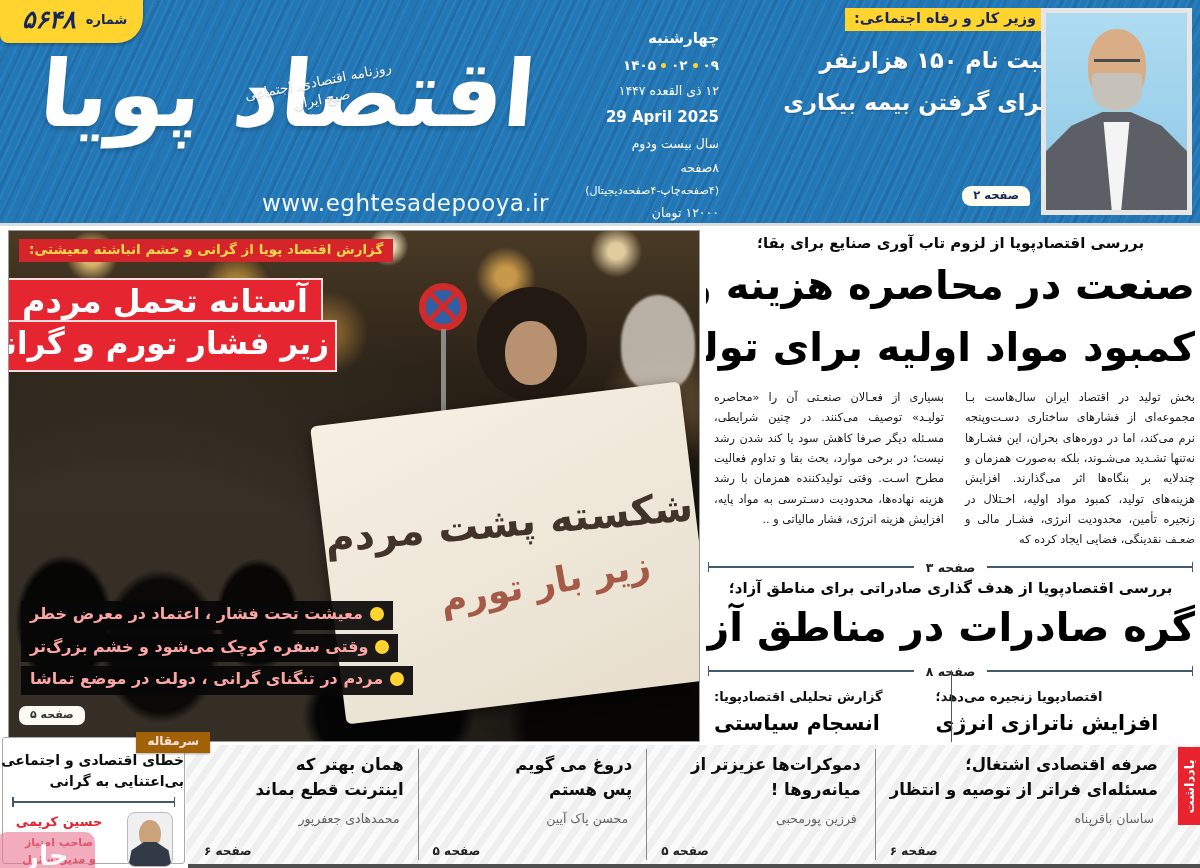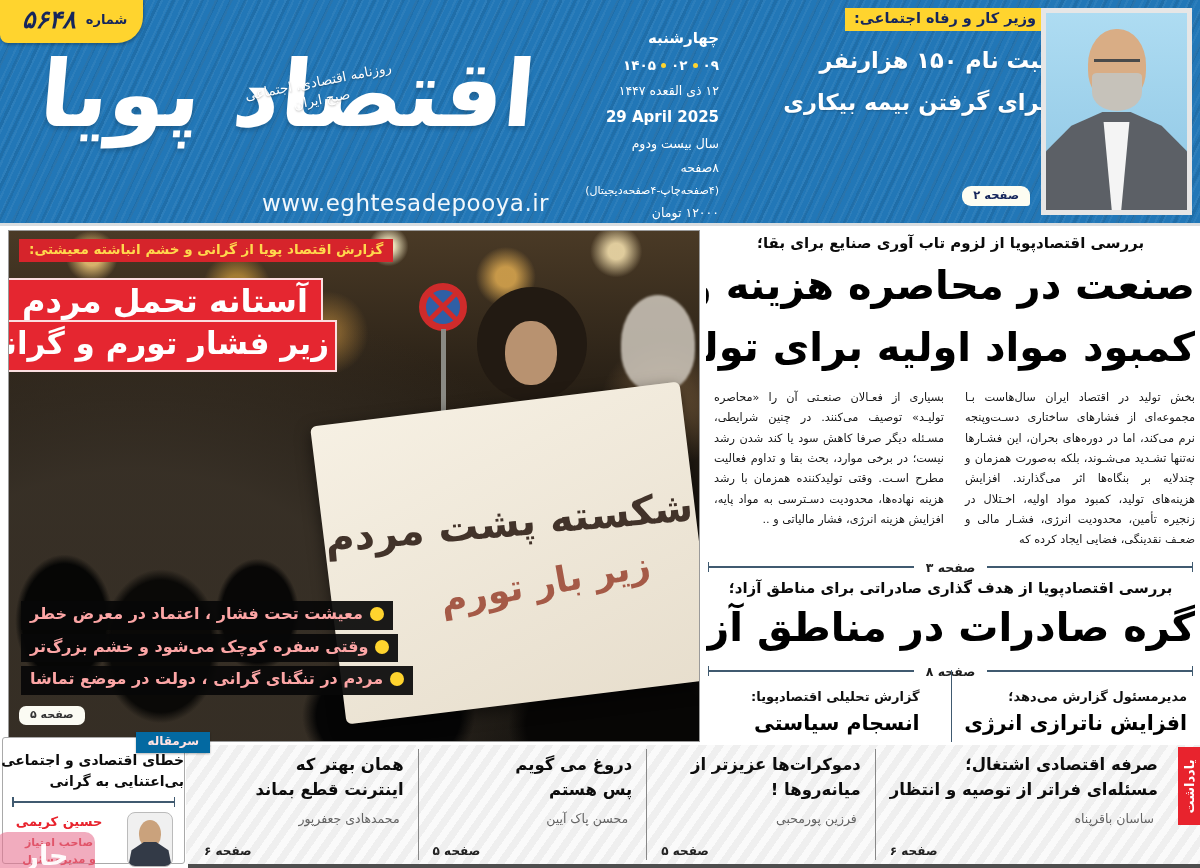--- a/index.html
+++ b/index.html
@@ -87,39 +87,39 @@
   .kicker { text-align: center; font-weight: bold; color: #0b0b0b; font-size: 15px; margin: 4px 0 2px; white-space: nowrap; }
   .h-xl div { text-align: center; font-weight: bold; color: #000; font-size: 40px; line-height: 62px; letter-spacing: -1px; white-space: nowrap; }
   .bodytext { display: flex; gap: 13px; margin-top: 10px; }
   .bcol { flex: 1; font-size: 11.3px; line-height: 1.8; text-align: justify; color: #161616; margin-left: 8px; }
   .pagediv { display: flex; align-items: center; margin: 9px 2px 2px; color: #1d1d1d; }
   .pd-line { flex: 1; height: 1.5px; background: #405a70; }
   .pd-tick { width: 1.5px; height: 10px; background: #405a70; }
   .pd-label { padding: 0 12px; font-size: 12.5px; font-weight: bold; white-space: nowrap; }
   .h-lg { text-align: center; font-weight: bold; color: #000; font-size: 40px; line-height: 56px; letter-spacing: -1px; white-space: nowrap; }
   .substories { display: flex; position: relative; margin-top: 2px; }
-  .sub { flex: 1; padding: 0 8px; text-align: right; }
+  .sub { flex: 1; padding: 0 8px; text-align: left; }
   .sub-divider { position: absolute; left: 50%; top: -11px; height: 100px; width: 1.5px; background: #405a70; }
   .kicker-sm { font-size: 13px; font-weight: bold; color: #101010; margin: 8px 0 3px; white-space: nowrap; }
   .h-md div { font-size: 20.5px; font-weight: bold; color: #000; line-height: 1.62; white-space: nowrap; }
 
   
   .bottomstrip { position: absolute; left: 0; top: 747px; width: 1200px; height: 121px; }
   .hatch { position: absolute; left: 186px; top: -2px; right: 0; bottom: 4px;
     background: repeating-linear-gradient(125deg, #efefef 0 7px, #fafafa 7px 14px); }
   .note-tab { position: absolute; right: 0; top: 0; width: 22px; height: 78px; background: #e8232d; display: flex; align-items: center; justify-content: center; }
   .note-tab span { transform: rotate(-90deg); color: #fff; font-weight: bold; font-size: 13px; white-space: nowrap; }
   .bcols { position: absolute; right: 28px; left: 190px; top: 2px; bottom: 8px; display: flex; }
   .bcol-item { flex: 1; padding: 4px 14px 0; display: flex; flex-direction: column; border-left: 1px solid #888; justify-content: flex-end; }
   .bcol-item:last-child { border-left: none; }
   .bc-title { font-size: 16.5px; font-weight: bold; color: #0c0c0c; line-height: 1.5; text-align: right; white-space: nowrap; }
   .bc-author { font-size: 12.5px; color: #636363; margin-top: 8px; text-align: right; padding-right: 4px; }
   .bc-page { margin-top: auto; font-size: 12px; font-weight: bold; color: #222; text-align: left; padding-bottom: 2px; }
   .editorial { position: absolute; left: 2px; top: -10px; width: 183px; height: 127px; background: #fff; border: 1.5px solid #a9a9a9; border-radius: 3px; }
-  .ed-tab { position: absolute; top: -6px; right: -26px; background: #0369a1; color: #ffe3e3; font-size: 12px; font-weight: bold; padding: 2px 11px 5px; box-shadow: 0 1px 2px rgba(0,0,0,.3); }
+  .ed-tab { position: absolute; top: -6px; right: -26px; background: #a16207; color: #ffe3e3; font-size: 12px; font-weight: bold; padding: 2px 11px 5px; box-shadow: 0 1px 2px rgba(0,0,0,.3); }
   .ed-title { margin-top: 12px; font-size: 14px; font-weight: bold; line-height: 1.5; color: #0c0c0c; white-space: nowrap; }
   .ed-rule { display: flex; align-items: center; margin: 5px 9px 5px; }
   .ed-rule .pd-line { height: 2px; }
   .ed-info { position: relative; height: 58px; }
   .ed-author { position: absolute; left: 4px; top: 2px; width: 104px; text-align: center; color: #e8232d; font-weight: bold; font-size: 13px; }
   .ed-role { position: absolute; left: 4px; top: 23px; width: 104px; text-align: center; color: #d6242b; font-size: 11px; font-weight: bold; line-height: 1.5; }
   .ed-photo { position: absolute; right: 11px; top: 0; width: 46px; height: 55px; border: 1px solid #bbb; border-radius: 8px; background: #f0f0f0; overflow: hidden; }
   .ep-head { margin: 7px auto 0; width: 22px; height: 27px; background: #caa27c; border-radius: 50% 50% 44% 44%; }
   .ep-suit { margin-top: -5px; height: 26px; background: #333a47; clip-path: polygon(0 100%, 8% 32%, 36% 0, 64% 0, 92% 32%, 100% 100%); }
   .watermark { position: absolute; left: -6px; bottom: -8px; width: 98px; height: 46px; background: rgba(231,116,146,.6); border-radius: 10px;
@@ -224,21 +224,21 @@
       <span class="pd-tick"></span>
         <span class="pd-line"></span>
       <span class="pd-label">صفحه ۸</span>
       <span class="pd-line"></span>
         <span class="pd-tick"></span>
     </div>
 
     <div class="substories">
       <div class="sub-divider"></div>
       <div class="sub">
-        <div class="kicker-sm">مدیرمسئول گزارش می‌دهد؛</div>
+        <div class="kicker-sm">اقتصادپویا زنجیره می‌دهد؛</div>
         <div class="h-md">
           <div>افزایش ناترازی انرژی</div>
           <div>فرصتی برای تجدیدپذیرها</div>
         </div>
 
       </div>
       <div class="sub">
         <div class="kicker-sm">گزارش تحلیلی اقتصادپویا:</div>
         <div class="h-md">
           <div>انسجام سیاستی</div>

